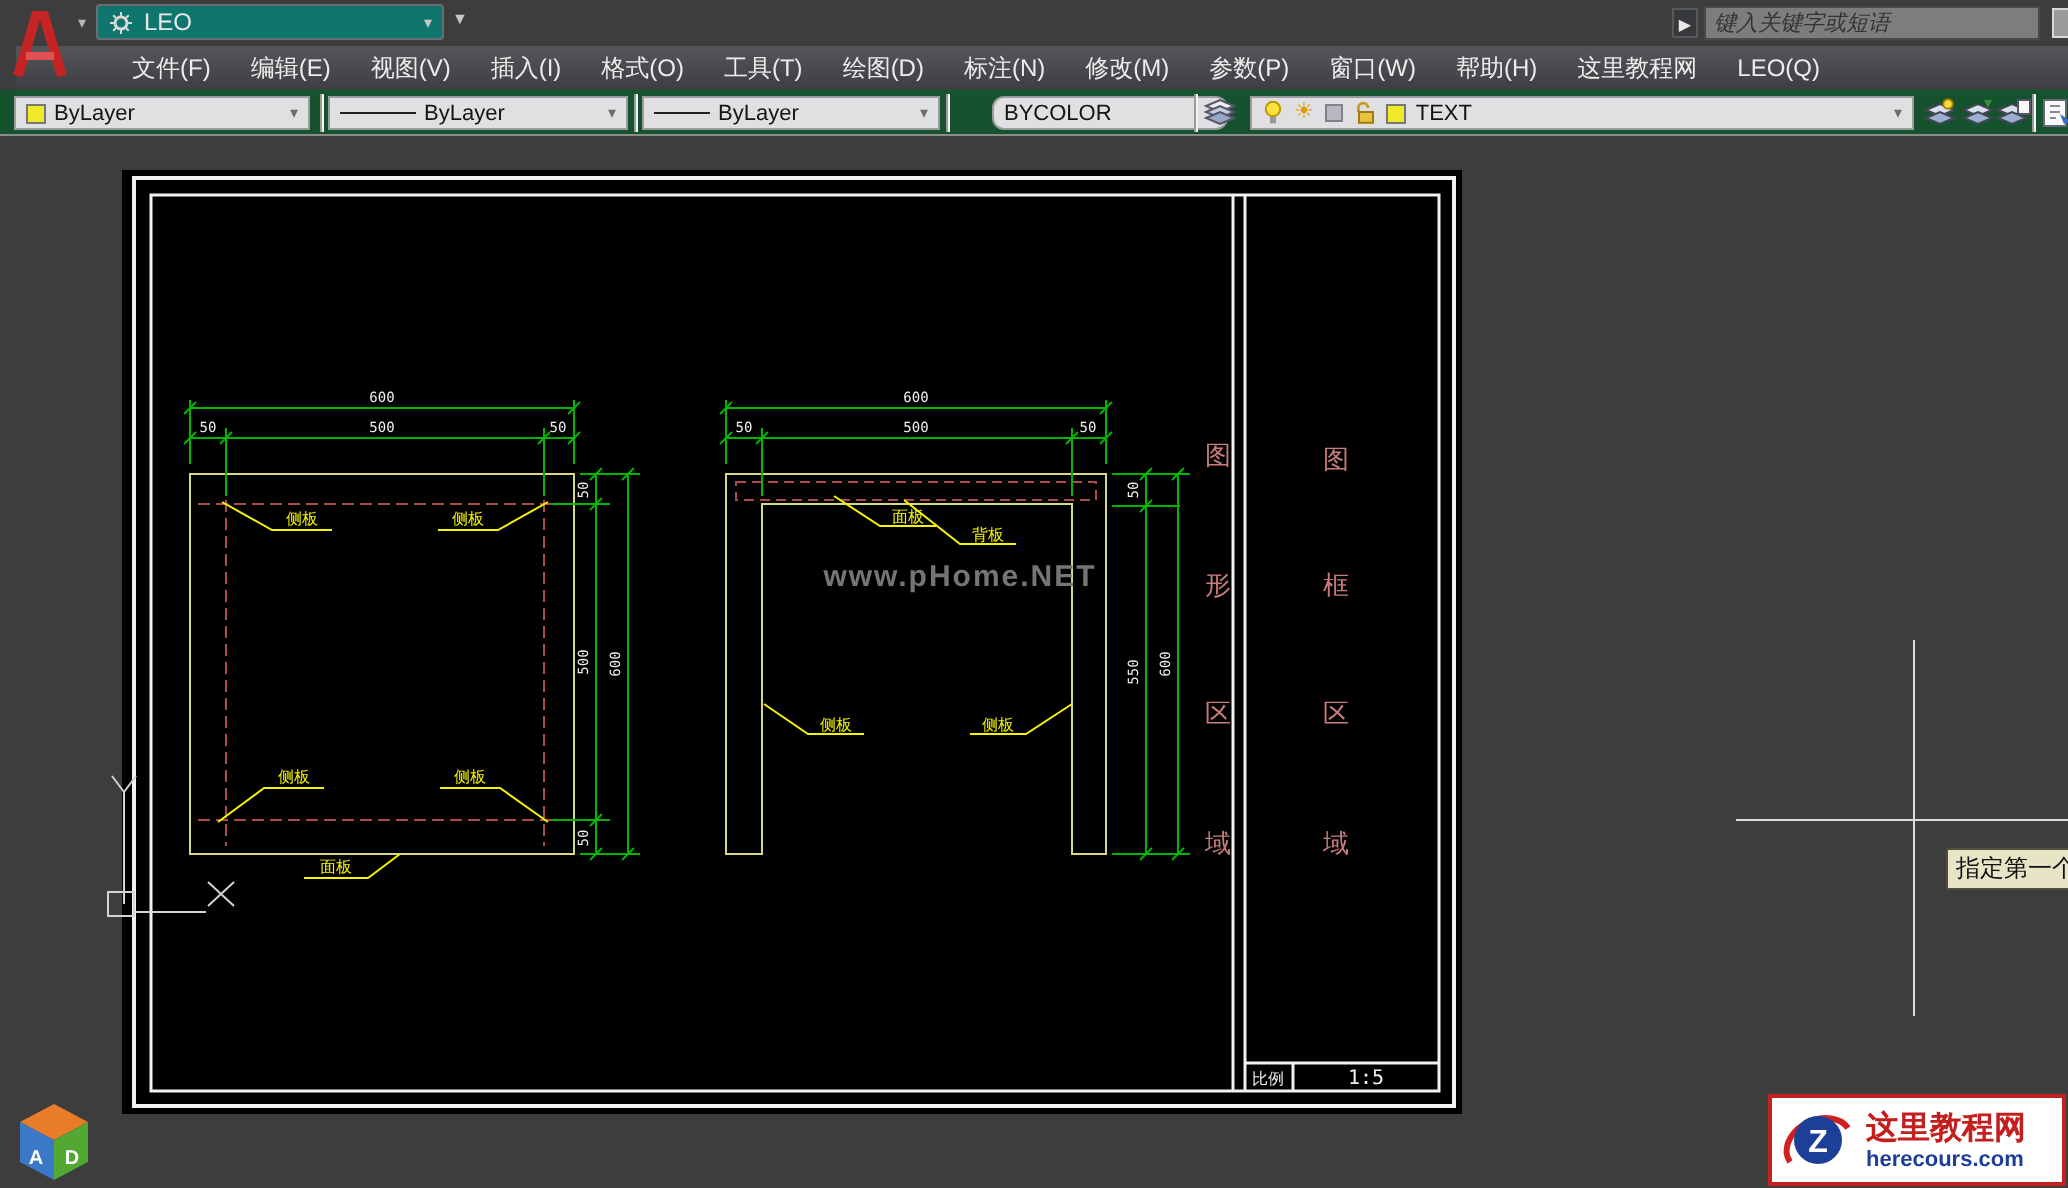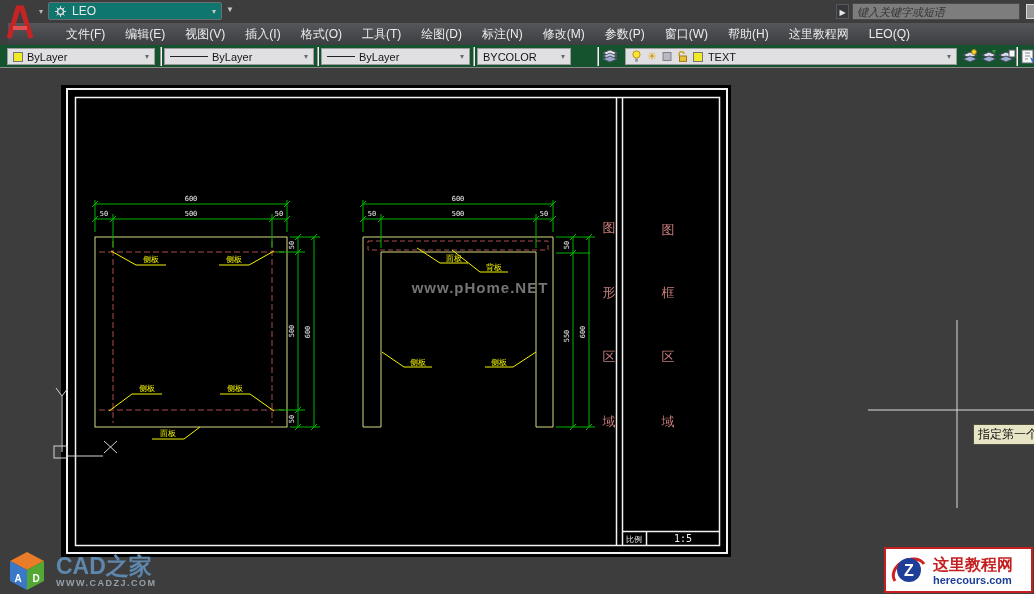--- a/index.html
+++ b/index.html
@@ -117,21 +117,21 @@
       <span>ByLayer</span>
       <span class="chev">▾</span>
     </div>
     <div class="tsep" style="left:317px;"></div>
     <div class="combo" style="left:321px; width:149px;">
       <span class="ltline" style="width:28px;"></span>
       <span>ByLayer</span>
       <span class="chev">▾</span>
     </div>
     <div class="tsep" style="left:473px;"></div>
-    <div class="combo" style="left:477px; width:94px;">
+    <div class="combo" style="left:496px; width:118px;border-radius:6px;">
       <span>BYCOLOR</span>
       <span class="chev">▾</span>
     </div>
     <div class="tsep" style="left:597px;"></div>
     <div class="tico" style="left:601px;">
       <svg width="18" height="17" viewBox="0 0 18 17">
         <path d="M2 5 L9 2 L16 5 L9 8 Z" fill="#eceef4" stroke="#556"></path>
         <path d="M2 8 L9 5 L16 8 L9 11 Z" fill="#c2cce0" stroke="#556"></path>
         <path d="M2 11 L9 8 L16 11 L9 14 Z" fill="#96a8c8" stroke="#556"></path>
       </svg>
@@ -278,24 +278,20 @@
     <div class="tooltip">指定第一个</div>
 
     <div class="logo-cadzj">
       <svg width="42" height="42" viewBox="0 0 42 42">
         <polygon points="21,2 38,11 21,20 4,11" fill="#e87c28"></polygon>
         <polygon points="4,11 21,20 21,40 4,31" fill="#3a78c8"></polygon>
         <polygon points="38,11 21,20 21,40 38,31" fill="#52a832"></polygon>
         <text x="12" y="32" font-size="10" font-weight="bold" fill="#fff" text-anchor="middle">A</text>
         <text x="30" y="32" font-size="10" font-weight="bold" fill="#fff" text-anchor="middle">D</text>
       </svg>
-      <div>
-        <div class="cadzj-name">CAD之家</div>
-        <div class="cadzj-url">WWW.CADZJ.COM</div>
-      </div>
     </div>
 
     <div class="logo-here">
       <svg width="38" height="38" viewBox="0 0 38 38">
         <path d="M5 30 A16 12 -25 1 1 34 13" stroke="#d02020" stroke-width="3" fill="none"></path>
         <circle cx="19" cy="19" r="12" fill="#1d3f98"></circle>
         <text x="19" y="25" font-size="16" font-weight="bold" fill="#fff" text-anchor="middle">Z</text>
       </svg>
       <div>
         <div class="here-name">这里教程网</div>

